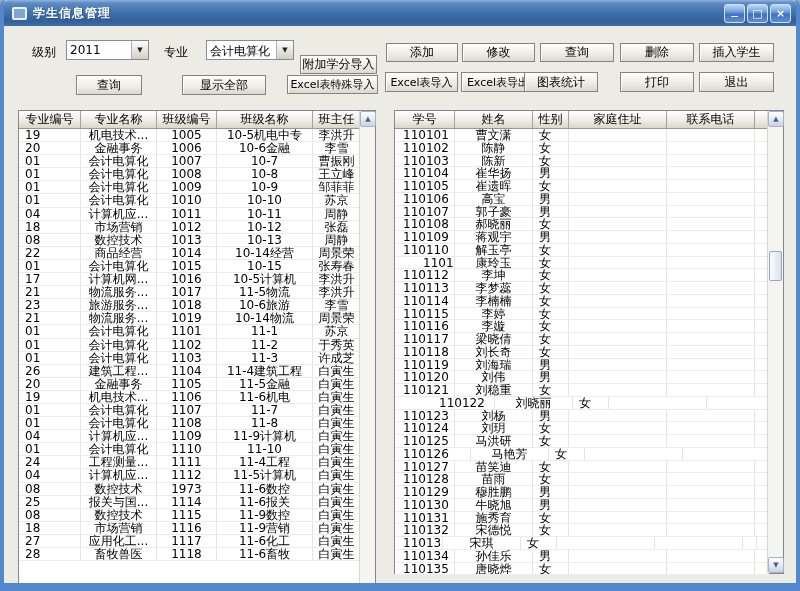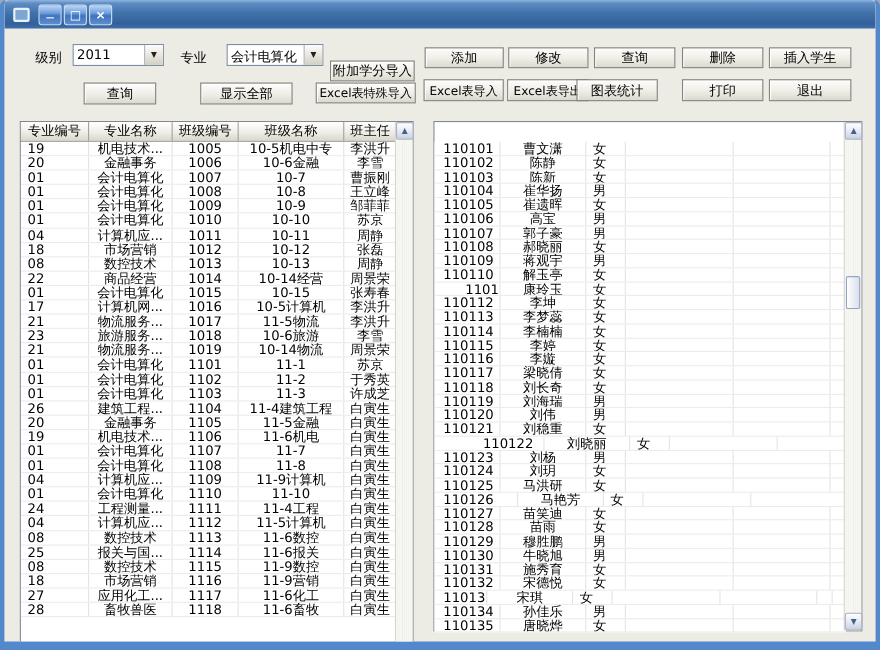--- a/index.html
+++ b/index.html
@@ -115,20 +115,21 @@
     background:repeating-linear-gradient(90deg,#9fb0ca 0,#9fb0ca 1px,transparent 1px,transparent 3px);
   }
 </style>
 </head>
 <body>
 
 <div class="window">
 
   <div class="titlebar">
     <div class="app-icon"></div>
+    <div class="title-text">学生信息管理</div>
     <div class="win-btn min"><span>─</span></div>
     <div class="win-btn"><span>□</span></div>
     <div class="win-btn"><span>×</span></div>
   </div>
 
   <div class="label" style="left:28px; top:44px;">级别</div>
   <div class="combo" style="left:62px; top:40px; width:83px;">
     <div class="val">2011</div>
     <div class="drop">▼</div>
   </div>
@@ -348,21 +349,21 @@
         <div class="row">
           <div class="cell c-left6" style="width: 62px;">04</div>
           <div class="cell c-center" style="width: 76px;">计算机应...</div>
           <div class="cell c-center" style="width: 60px;">1112</div>
           <div class="cell c-center" style="width: 96px;">11-5计算机</div>
           <div class="cell c-center" style="width: 48px;">白寅生</div>
         </div>
         <div class="row">
           <div class="cell c-left6" style="width: 62px;">08</div>
           <div class="cell c-center" style="width: 76px;">数控技术</div>
-          <div class="cell c-center" style="width: 60px;">1113</div>
+          <div class="cell c-center" style="width: 60px;">1973</div>
           <div class="cell c-center" style="width: 96px;">11-6数控</div>
           <div class="cell c-center" style="width: 48px;">白寅生</div>
         </div>
         <div class="row">
           <div class="cell c-left6" style="width: 62px;">25</div>
           <div class="cell c-center" style="width: 76px;">报关与国...</div>
           <div class="cell c-center" style="width: 60px;">1114</div>
           <div class="cell c-center" style="width: 96px;">11-6报关</div>
           <div class="cell c-center" style="width: 48px;">白寅生</div>
         </div>
@@ -401,20 +402,28 @@
     </div>
     <div class="hscroll">
       <div class="sbtn left">◀</div>
       <div class="sbtn right">▶</div>
       <div class="hthumb"></div>
     </div>
     <div class="corner"></div>
   </div>
 
   <div class="tbl" id="studentTable">
+    <div class="hdr" id="studentHdr">
+        <div class="hcell" style="width: 60px;">学号</div>
+        <div class="hcell" style="width: 78px;">姓名</div>
+        <div class="hcell" style="width: 36px;">性别</div>
+        <div class="hcell" style="width: 98px;">家庭住址</div>
+        <div class="hcell" style="width: 88px;">联系电话</div>
+        <div class="hcell" style="width: 14px;"></div>
+      </div>
     <div class="tbody" id="studentBody">
         <div class="row">
           <div class="cell c-left8" style="width: 60px;">110101</div>
           <div class="cell c-center" style="width: 78px;">曹文潇</div>
           <div class="cell c-left6" style="width: 36px;">女</div>
           <div class="cell c-center" style="width: 98px;"></div>
           <div class="cell c-center" style="width: 88px;"></div>
           <div class="cell c-center" style="width: 14px;"></div>
         </div>
         <div class="row">

